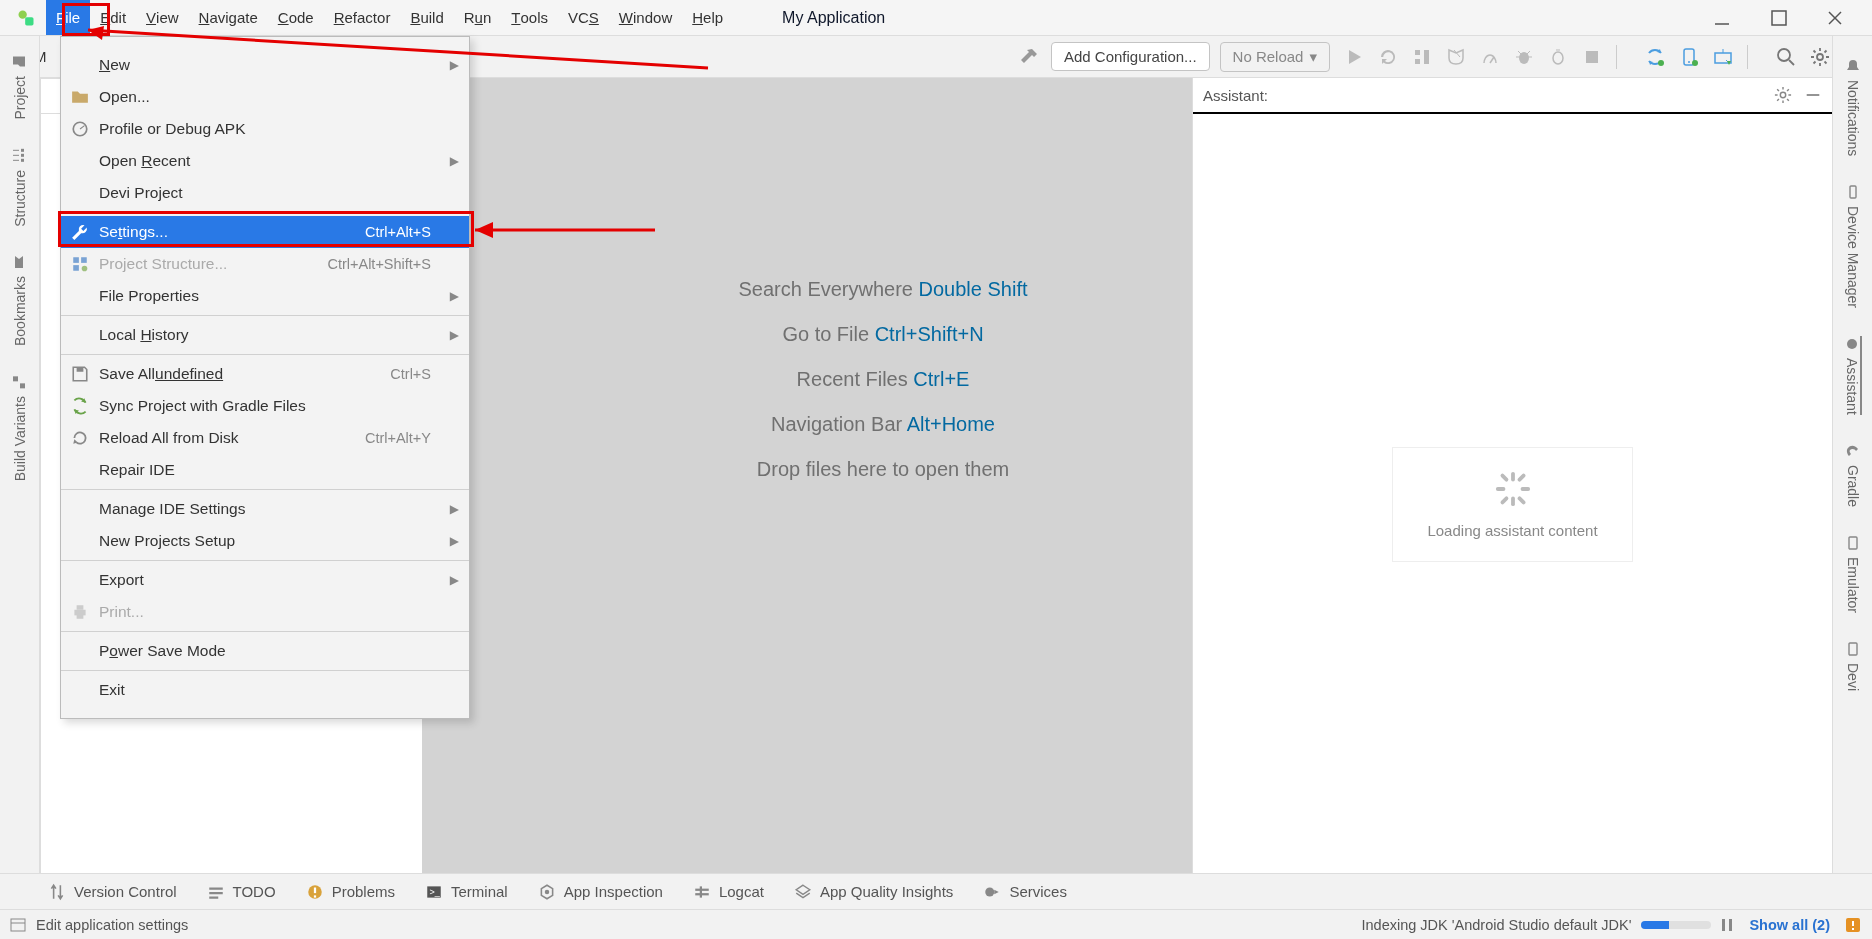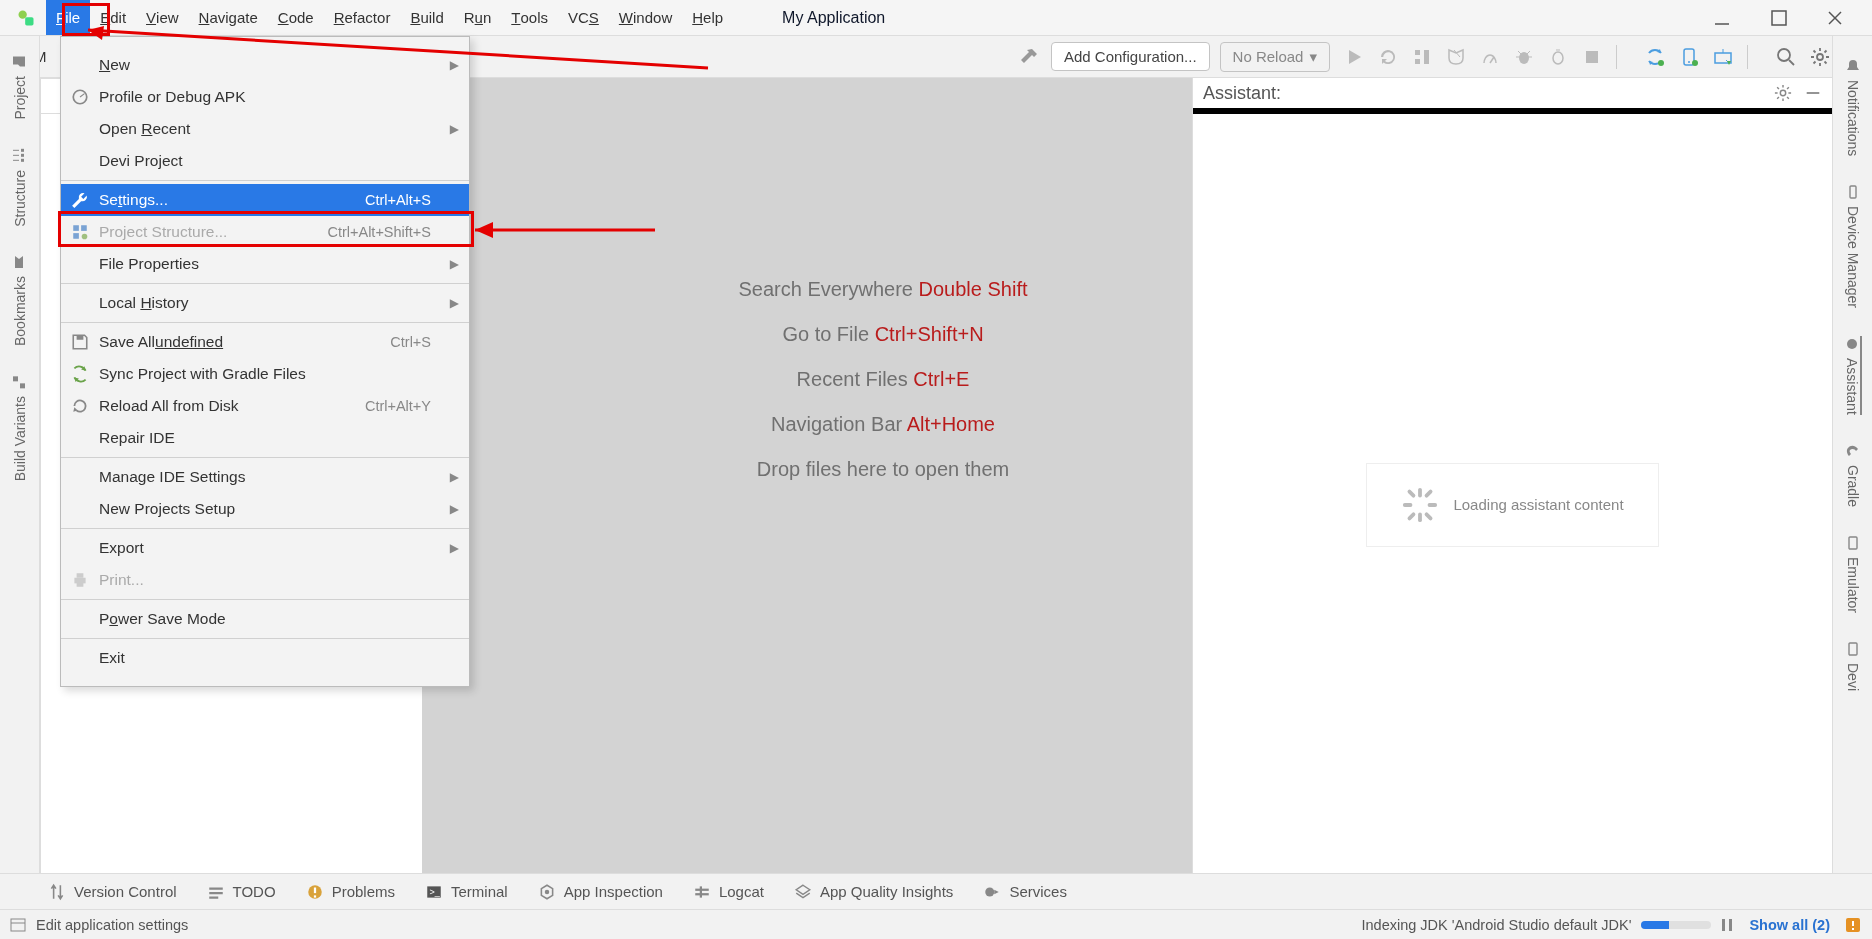--- a/index.html
+++ b/index.html
@@ -23,40 +23,40 @@
   .middle { position:absolute; top:78px; left:40px; right:40px; bottom:44px; background:#fff; border:1px solid #ddd;}
   .nav-left { position:absolute; top:78px; left:40px; height:36px; width:382px; border-bottom:1px solid #ddd; display:flex; align-items:center; padding:0 8px; justify-content:flex-end;}
   .left-rail { position:absolute; left:0; top:36px; bottom:44px; width:40px; background:#f2f2f2; border-right:1px solid #ddd; display:flex; flex-direction:column; padding-top:4px;}
   .right-rail{ position:absolute; right:0; top:36px; bottom:44px; width:40px; background:#f2f2f2; border-left:1px solid #ddd; display:flex; flex-direction:column; align-items:center; padding-top:8px;}
   .rail-item { writing-mode:vertical-rl; transform:rotate(180deg); color:#666; font-size:14px; margin:14px 2px; display:flex; align-items:center; gap:6px;}
   .rail-item.r { writing-mode:vertical-rl; transform:none; }
   .rail-item.active { border-right:2px solid #888; }
   .rail-ic{width:16px;height:16px;}
   .editor-hint { position:absolute; left:422px; top:78px; right:528px; bottom:44px; background:#d3d3d3; display:flex; flex-direction:column; align-items:center; padding-top:200px; gap:22px;}
   .hint-line { font-size:20px; color:#707070;}
-  .hint-line .kb { color:#b91c1c;}
+  .hint-line .kb { color:#0369a1;}
   
   .dropdown { position:absolute; left:60px; top:36px; width:410px; background:#f3f3f3; border:1px solid #bbb; box-shadow:4px 4px 8px rgba(0,0,0,0.15); padding:12px 0; z-index:50;}
   .dd-item { display:flex; align-items:center; height:32px; padding:0 10px 0 10px; gap:10px; font-size:15.5px; color:#333;}
   .dd-item .dd-ic { width:18px; height:18px; flex-shrink:0; display:flex; align-items:center; justify-content:center;}
   .dd-item .label { flex:1; }
   .dd-item .short { color:#888; font-size:14.5px; margin-right:6px;}
   .dd-item .arrow { color:#888; font-size:12px; width:12px; text-align:right;}
   .dd-item.sel { background:#2979e6; color:#fff;}
   .dd-item.sel .short { color:#fff;}
   .dd-item.disabled { color:#aaa;}
   .dd-sep { height:1px; background:#d0d0d0; margin:3px 0;}
   .annot-box{position:absolute; border:3px solid #e40000; pointer-events:none; z-index:60;}
   .annot-arrow{position:absolute; z-index:55; pointer-events:none;}
   
   .assistant{ position:absolute; top:78px; right:40px; width:640px; bottom:44px; background:#fff; border-left:1px solid #ddd;}
-  .asst-hdr{ height:36px; display:flex; align-items:center; padding:0 10px; border-bottom:6px solid #000000; color:#555; font-size:18px;}
+  .asst-hdr{ height:36px; display:flex; align-items:center; padding:0 10px; border-bottom:2px solid #000000; color:#555; font-size:15px;}
   .asst-hdr .sp{flex:1;}
   .asst-body{ position:relative; height:calc(100% - 36px); display:flex; align-items:center; justify-content:center;}
-  .load-card{ background:#fff; padding:22px 34px; display:flex; flex-direction:row; align-items:center; gap:14px; box-shadow:0 0 0 1px #eee;}
+  .load-card{ background:#fff; padding:22px 34px; display:flex; flex-direction:column; align-items:center; gap:14px; box-shadow:0 0 0 1px #eee;}
   .spinner{ width:38px; height:38px;}
   
   .tools-bar{ position:absolute; left:0; right:0; bottom:30px; height:36px; background:#f2f2f2; border-top:1px solid #ddd; display:flex; align-items:center; padding:0 8px 0 48px; gap:30px;}
   .tool{ display:flex; align-items:center; gap:8px; font-size:15px; color:#555;}
   .tool .ic{width:18px;height:18px;}
   .status-bar{ position:absolute; left:0; right:0; bottom:0; height:30px; background:#f2f2f2; border-top:1px solid #ddd; display:flex; align-items:center; padding:0 10px; font-size:14.5px; color:#555;}
   .status-bar .sp{flex:1;}
   .prog{ width:70px; height:8px; background:#e0e0e0; border-radius:4px; overflow:hidden; margin:0 10px;}
   .prog .bar{width:40%; height:100%; background:#2979e6;}
   .link{color:#2972d1;font-weight:bold;}
@@ -374,20 +374,30 @@
 <div class="dropdown" id="file-dd">
     <div class="dd-item">
       <span class="dd-ic"></span>
       <span class="label"><span class="u">N</span>ew</span>
       <span class="short"></span>
       <span class="arrow">▶</span>
     </div>
     <div class="dd-item">
       <span class="dd-ic">
         <svg viewBox="0 0 16 16">
+          <path d="M1 3h5l2 2h7v8H1z" fill="#c9a96a"></path>
+        </svg>
+      </span>
+      <span class="label">Open...</span>
+      <span class="short"></span>
+      <span class="arrow"></span>
+    </div>
+    <div class="dd-item">
+      <span class="dd-ic">
+        <svg viewBox="0 0 16 16">
           <circle cx="8" cy="8" r="6" fill="none" stroke="#888" stroke-width="1.5"></circle>
           <path d="M8 8l4-3" stroke="#888"></path>
         </svg>
       </span>
       <span class="label">Profile or Debug APK</span>
       <span class="short"></span>
       <span class="arrow"></span>
     </div>
     <div class="dd-item">
       <span class="dd-ic"></span>

